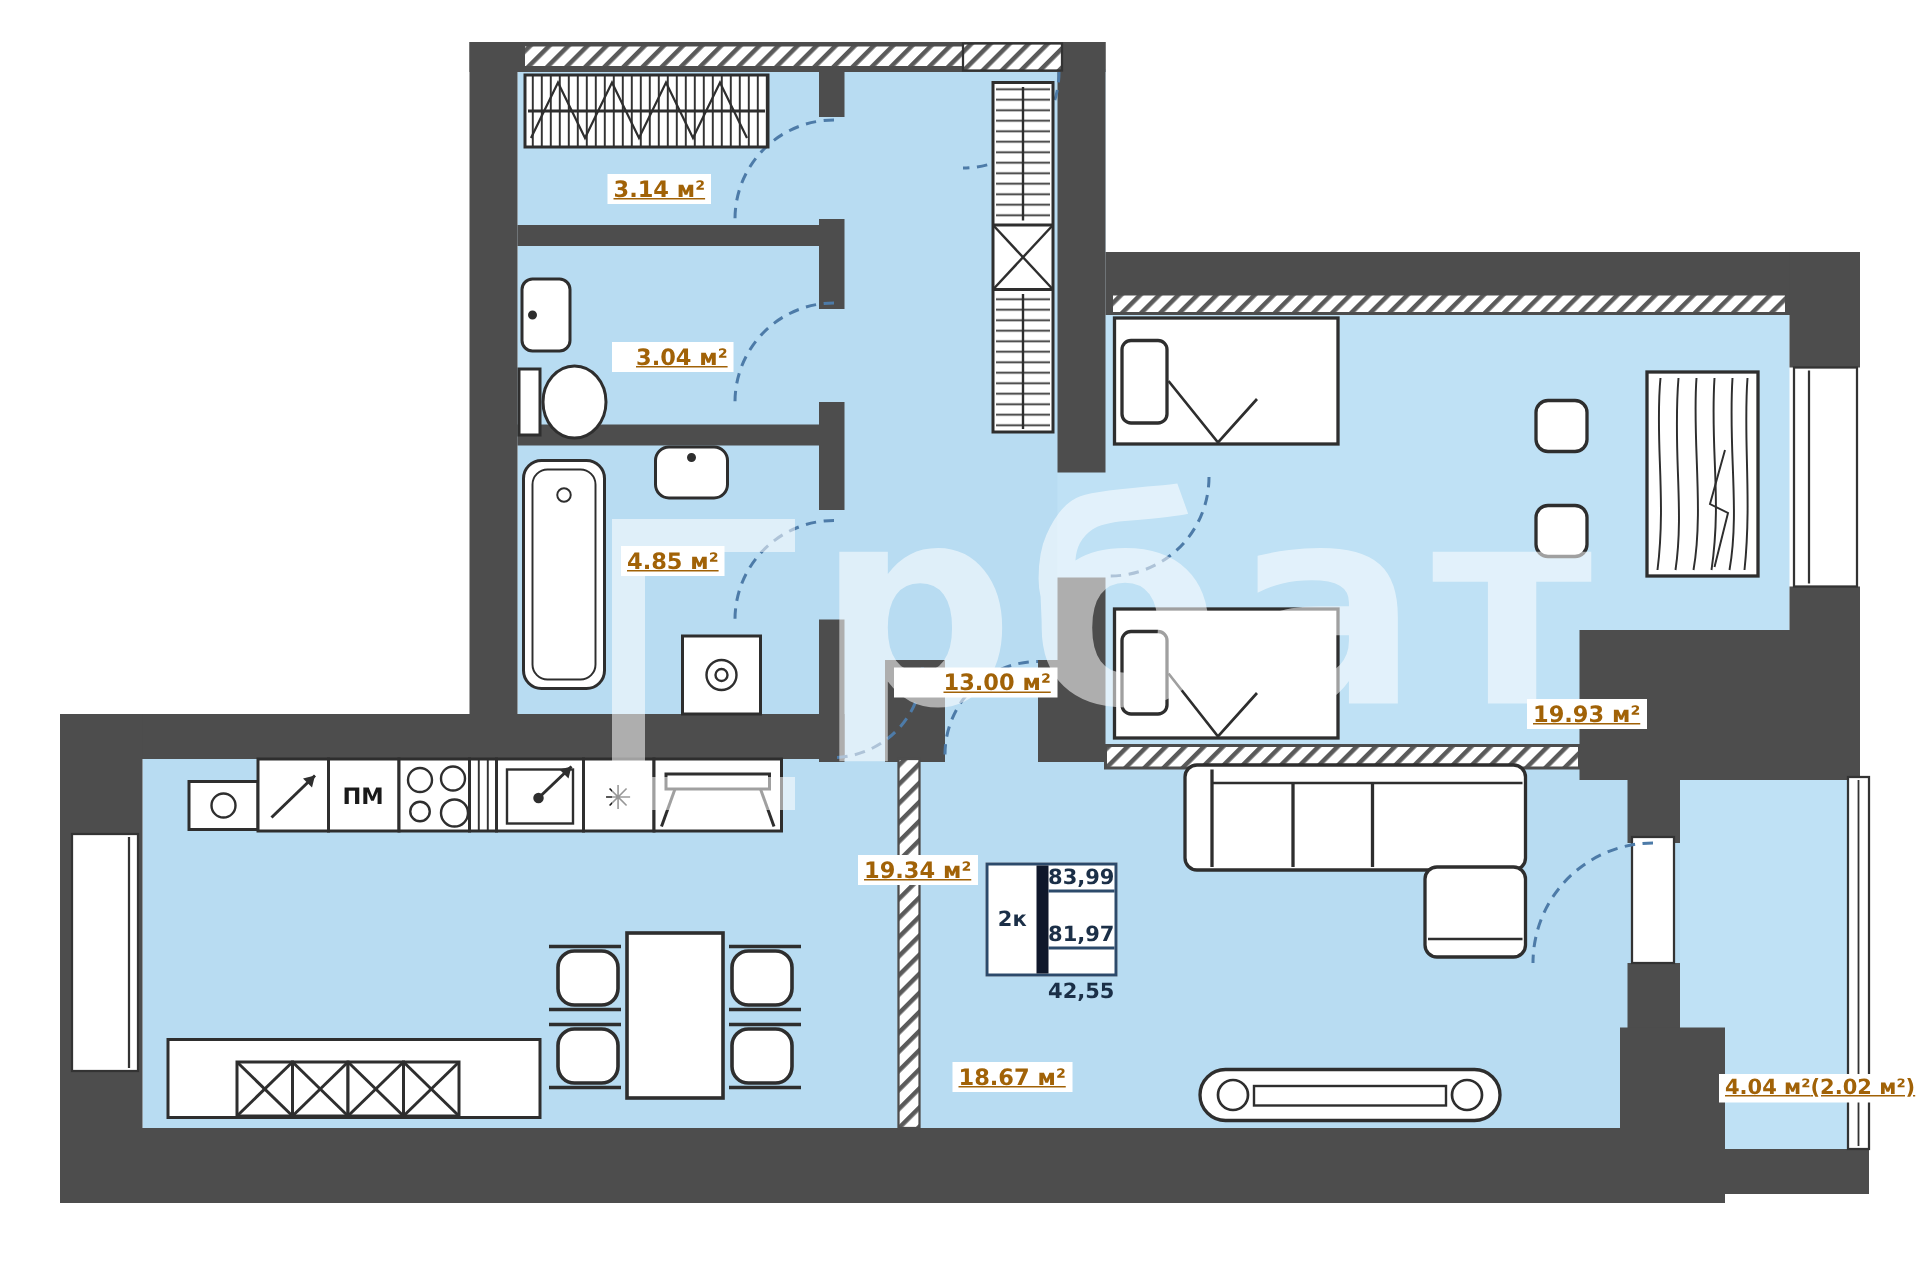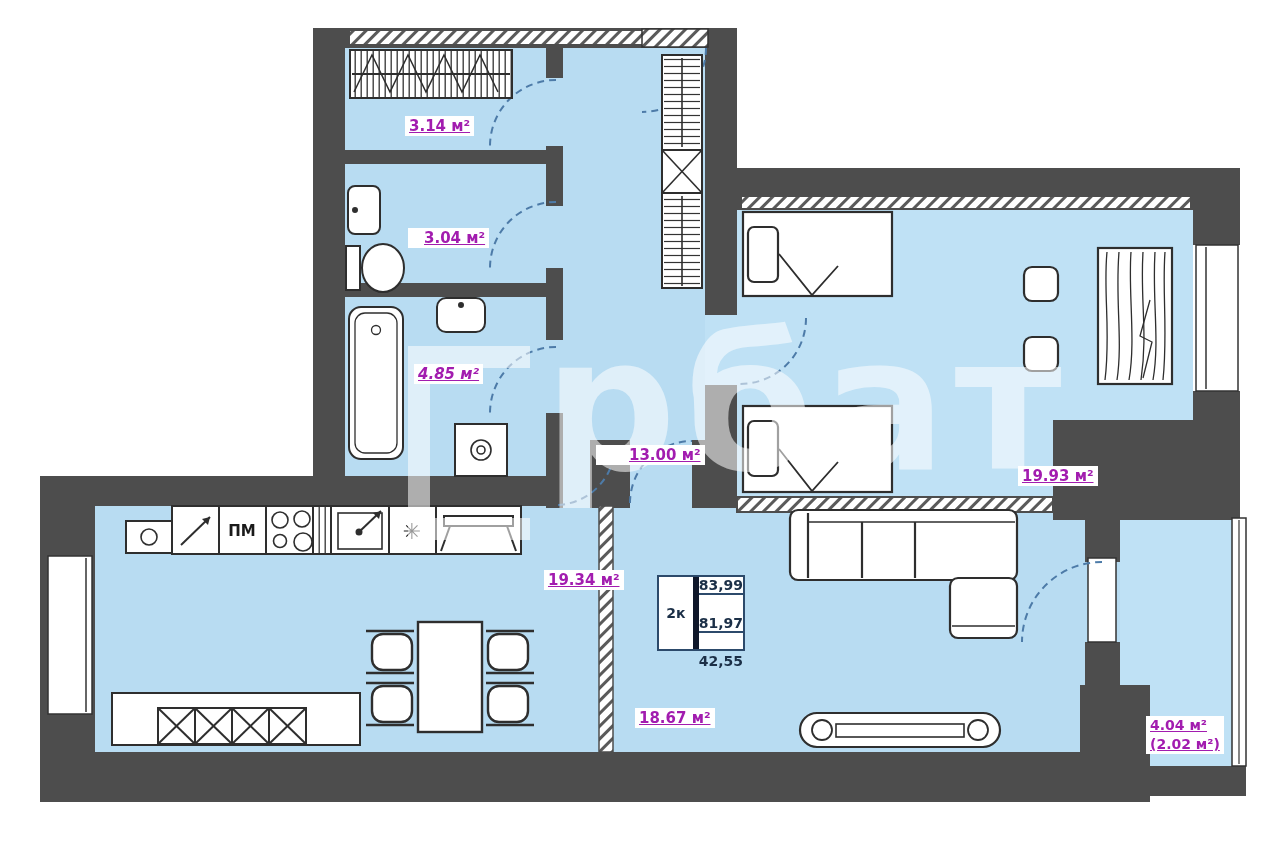--- a/index.html
+++ b/index.html
@@ -1,28 +1,28 @@
 <!DOCTYPE html>
 <html><head>
 <meta charset="utf-8">
 <style>
   html,body{margin:0;padding:0;background:#ffffff;}
   .plan{position:relative;width:1280px;height:846px;background:#ffffff;overflow:hidden;
         font-family:"DejaVu Sans",sans-serif;}
   .plan svg{position:absolute;left:0;top:0;}
   .rlabel{position:absolute;background:#ffffff;padding:0 4px;
-          font:700 15px "DejaVu Sans",sans-serif;color:#a21caf;
+          font:700 15px "DejaVu Sans",sans-serif;color:#a16207;
           text-decoration:underline;white-space:nowrap;line-height:20px;z-index:30;}
   .rlabel.small{font-size:14px;line-height:19px;}
-  .balcony-label{display:flex;flex-direction:column;align-items:flex-start;}
+  .balcony-label{display:flex;flex-direction:row;align-items:flex-start;}
   .itable{position:absolute;left:657px;top:575px;width:88px;height:76px;
           border:2px solid #2c4a6b;display:flex;background:#fff;
           font:700 14px "DejaVu Sans",sans-serif;color:#1b2f47;z-index:30;box-sizing:border-box;}
   .itable .tcol1{width:34px;display:flex;align-items:center;justify-content:center;
-                 border-right:6px solid #0f172a;}
+                 border-right:8px solid #0f172a;}
   .itable .tcol2{flex:1;display:flex;flex-direction:column;gap:20px;}
   .itable .trow{flex:1;display:flex;align-items:center;justify-content:center;
                 border-bottom:2px solid #2c4a6b;}
   .itable .trow:last-child{border-bottom:none;}
   .wm{position:absolute;left:408px;top:318px;display:flex;align-items:flex-start;
       color:rgba(255,255,255,0.55);z-index:20;pointer-events:none;}
   .wm-box{width:100px;height:150px;border:22px solid rgba(255,255,255,0.55);
           border-right:none;margin-top:28px;}
   .wm-text{font:700 185px "DejaVu Sans",sans-serif;letter-spacing:8px;line-height:175px;margin-left:14px;}
 </style>
@@ -261,24 +261,24 @@
   <text x="412" y="539" font-family="DejaVu Sans" font-size="22" font-weight="700" fill="#1a1a1a" text-anchor="middle">✳</text>
 </svg>
 
   <div class="wm">
     <div class="wm-box"></div>
     <div class="wm-text">рбат</div>
   </div>
 
   <div class="rlabel" style="left:405px;top:116px;">3.14 м²</div>
   <div class="rlabel" style="left:408px;top:228px;padding-left:16px;">3.04 м²</div>
-  <div class="rlabel" style="left:414px;top:364px;font-style:italic;">4.85 м²</div>
+  <div class="rlabel" style="left:414px;top:364px;">4.85 м²</div>
   <div class="rlabel" style="left:596px;top:445px;padding-left:33px;">13.00 м²</div>
   <div class="rlabel" style="left:1018px;top:466px;">19.93 м²</div>
-  <div class="rlabel" style="left:544px;top:570px;">19.34 м²</div>
+  <div class="rlabel" style="left:572px;top:570px;">19.34 м²</div>
   <div class="rlabel" style="left:635px;top:708px;">18.67 м²</div>
   <div class="rlabel small balcony-label" style="left:1146px;top:716px;">
     <span>4.04 м²</span>
     <span>(2.02 м²)</span>
   </div>
 
   <div class="itable">
     <div class="tcol1">2к</div>
     <div class="tcol2">
       <div class="trow">83,99</div>

